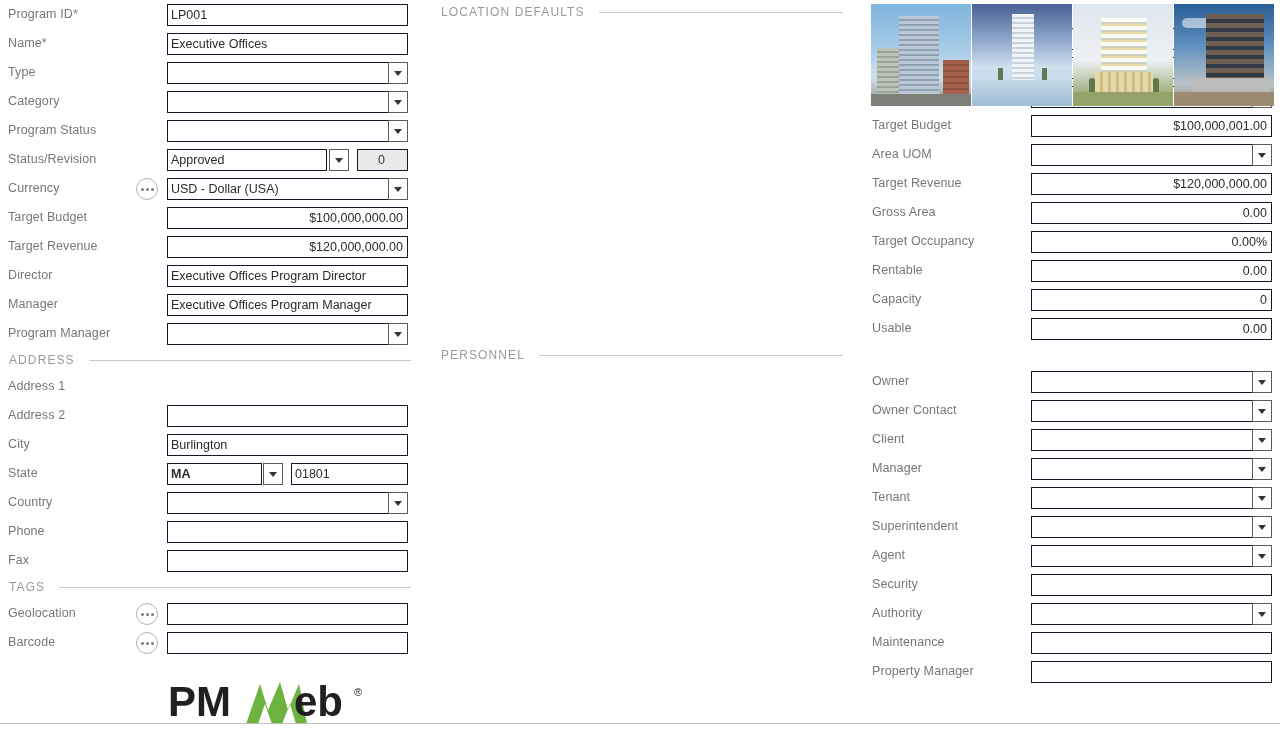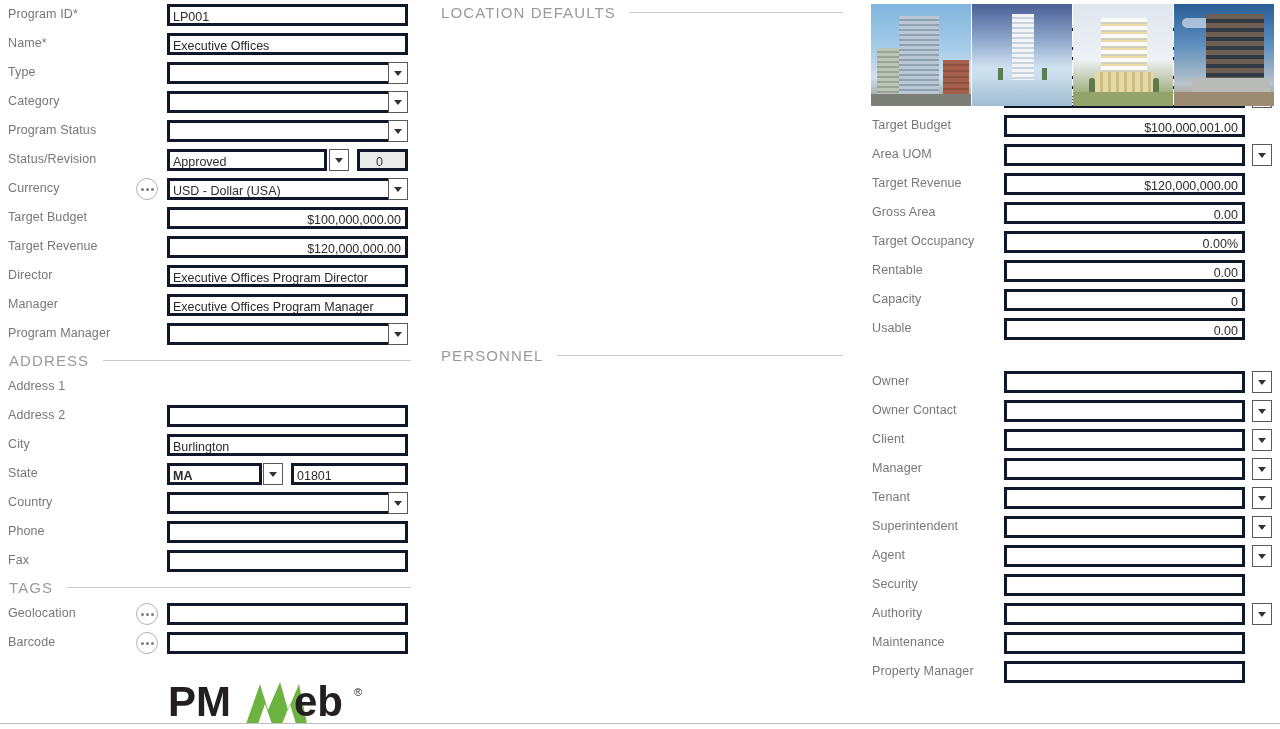--- a/index.html
+++ b/index.html
@@ -39,57 +39,57 @@
   .col-right .lbl { left: 440px; }
 
   
   .section {
     height: 24px;
     position: relative;
     display: flex;
     align-items: center;
   }
   .section .sec-title {
-    font-size: 15px;
+    font-size: 12px;
     color: #9a9a9a;
     letter-spacing: 1.1px;
     padding-left: 9px;
     white-space: nowrap;
   }
   .section .sec-rule {
     flex: 1 1 auto;
     height: 1px;
     background: #c9c9c9;
     margin-left: 14px;
     margin-right: 9px;
   }
 
   
   .fld {
     position: absolute;
     box-sizing: border-box;
     height: 22px;
     top: 4px;
-    border: 3px solid #0f172a;
+    border: 1px solid #0f172a;
     background: #ffffff;
     font-family: "Liberation Sans", sans-serif;
     font-size: 12.5px;
     color: #2b2b2b;
     line-height: 20px;
     padding: 0 3px;
     white-space: nowrap;
     overflow: hidden;
   }
   .fld.num { text-align: right; padding-right: 4px; }
   .fld.disabled { background: #eaeaea; color: #3a3a3a; }
 
   
   .col-left  .fld { left: 167px; width: 241px; }
   
-  .col-right .fld { left: 572px; width: 241px; }
+  .col-right .fld { left: 599px; width: 241px; }
 
   
   .combo .fld { padding-right: 22px; }
   .arrow-btn {
     position: absolute;
     top: 4px;
     height: 22px;
     width: 20px;
     box-sizing: border-box;
     border: 1px solid #5a5a5a;

